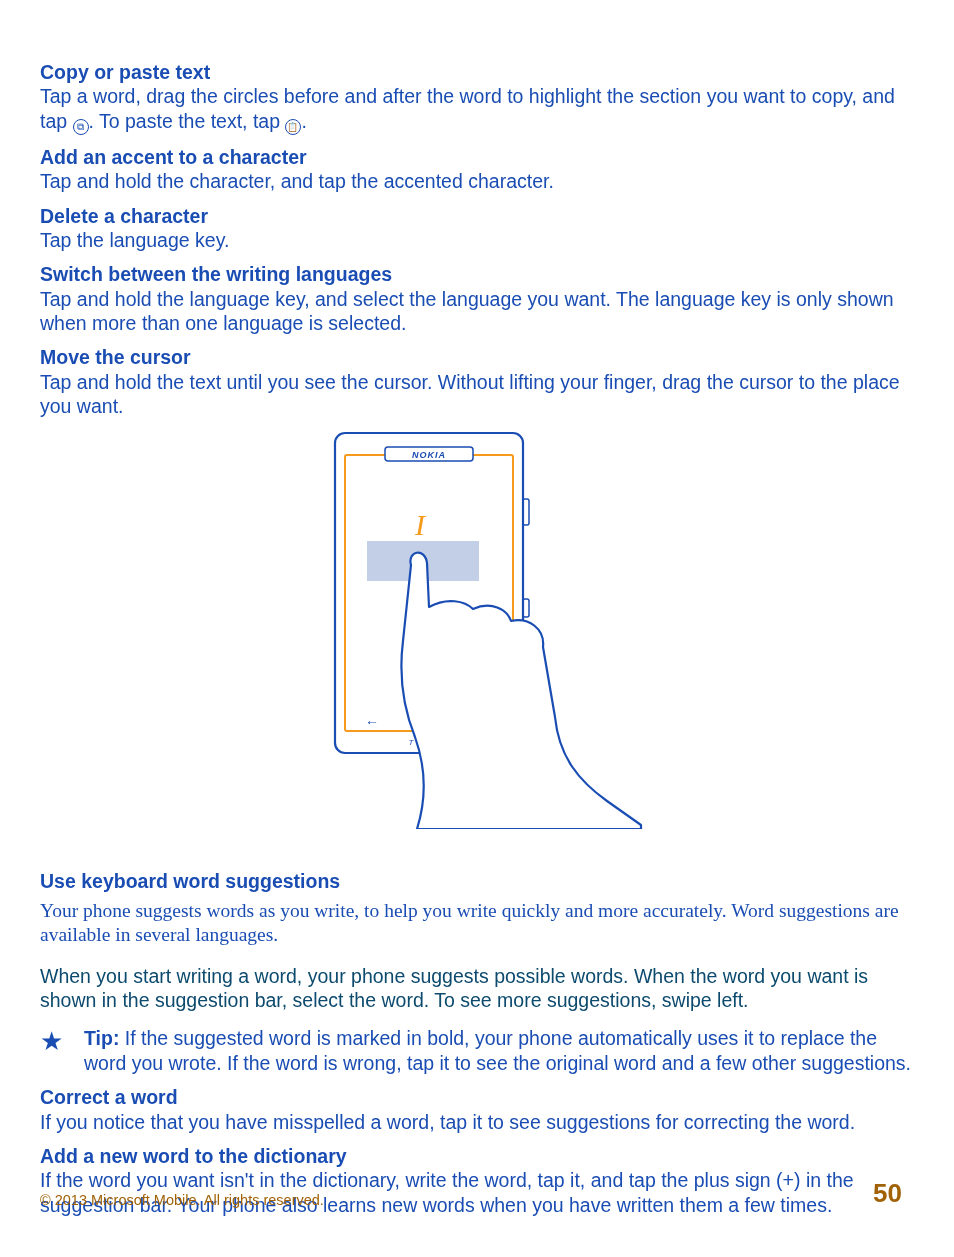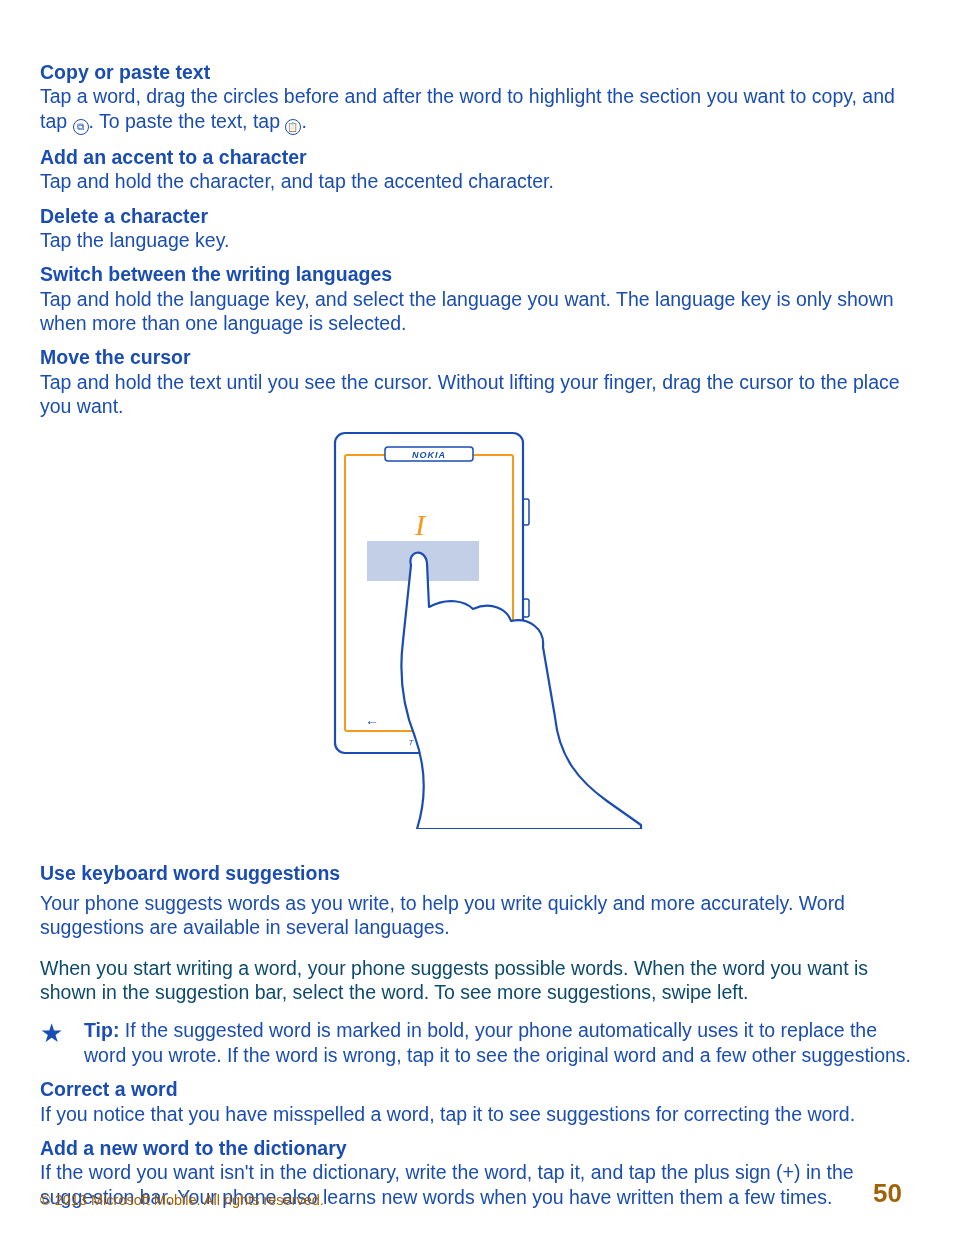--- a/index.html
+++ b/index.html
@@ -30,24 +30,24 @@
     position: relative;
     font-size: 10px;
     text-align: center;
     line-height: 14px;
   }
   .inline-icon::after { content: "⧉"; }
   .inline-icon.paste::after { content: "📋"; font-size:9px; }
   .subsection-heading {
     font-weight: 700;
     color: #1a4db3;
-    margin-top: 32px;
+    margin-top: 40px;
     margin-bottom: 6px;
   }
-  .para { color:#1a4db3; margin-top: 6px; }
+  .para { color:#1a4db3; margin-top: 6px; font-family: Liberation Serif, serif; }
   .para2 { color:#0c4a6e; margin-top: 16px; }
   .tip-row { display:flex; margin-top: 14px; }
   .tip-star { width: 44px; flex: 0 0 44px; color:#1a4db3; font-size: 26px; line-height:1; padding-top:2px;}
   .tip-text { flex:1; color:#1a4db3; }
   .tip-label { font-weight:700; }
   .figure-wrap { width:100%; display:flex; justify-content:center; margin-top:10px; margin-bottom:10px;}
   .figure { width: 340px; height: 400px; position:relative;font-style:italic; }
   .footer {
     position: absolute;
     left: 40px; right: 52px; bottom: 48px;

